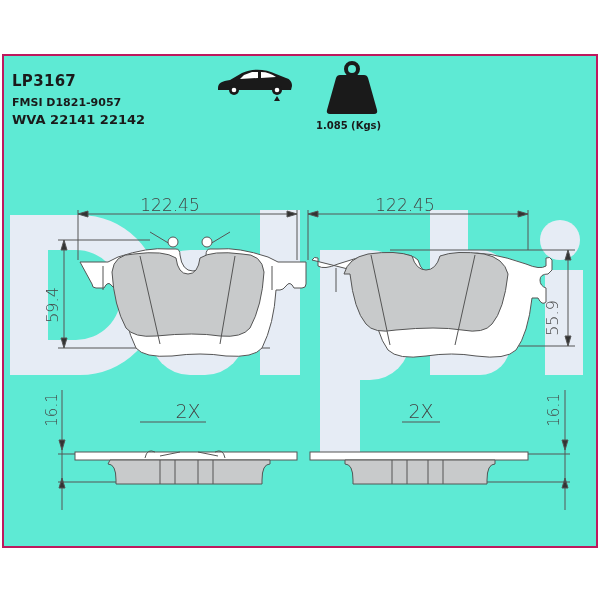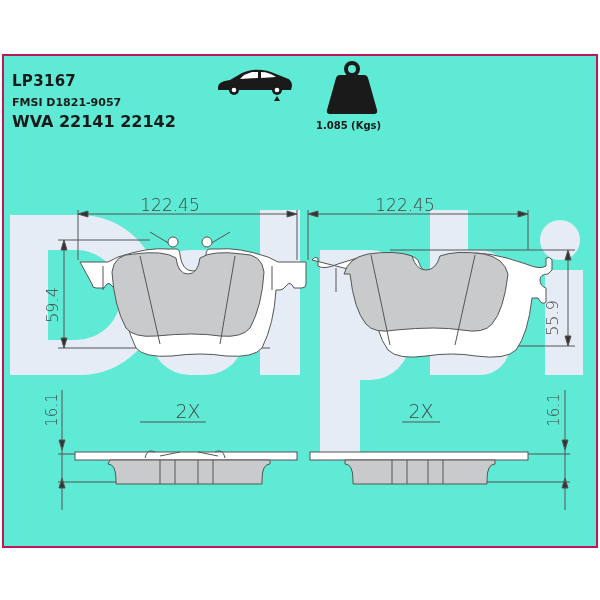--- a/index.html
+++ b/index.html
@@ -2,21 +2,21 @@
 <html><head>
 <meta charset="utf-8">
 <style>
   html, body { margin:0; padding:0; background:#ffffff; }
   body { width:600px; height:600px; position:relative; overflow:hidden; font-family:"DejaVu Sans", sans-serif; }
   .frame { position:absolute; left:2px; top:54px; width:592px; height:490px; border:2px solid #be185d; background:#5eead4; overflow:hidden; }
   .watermark { position:absolute; left:0; top:0; width:600px; height:600px; pointer-events:none; }
   .info { position:absolute; left:8px; color:#1a1a1a; font-weight:bold; }
   .code { top:16px; font-size:15px; letter-spacing:0.3px; }
   .fmsi { top:40px; font-size:11px; }
-  .wva { top:56px; font-size:16px; }
+  .wva { top:56px; font-size:13px; }
   .ece { top:92px; font-size:10.5px; }
   .weight-label { position:absolute; left:312px; top:64px; font-size:10px; font-weight:bold; color:#1a1a1a; }
   .brand { position:absolute; left:462px; top:0px; font-size:33px; font-weight:bold; font-style:italic; color:#2b6cb0; letter-spacing:-0.5px; font-family:"DejaVu Sans", sans-serif; }
   .drawing { position:absolute; left:0; top:0; }
   .dim { font-family:"DejaVu Sans", sans-serif; font-weight:200; fill:#444; }
 </style>
 </head>
 <body>
 
 <div class="frame">

